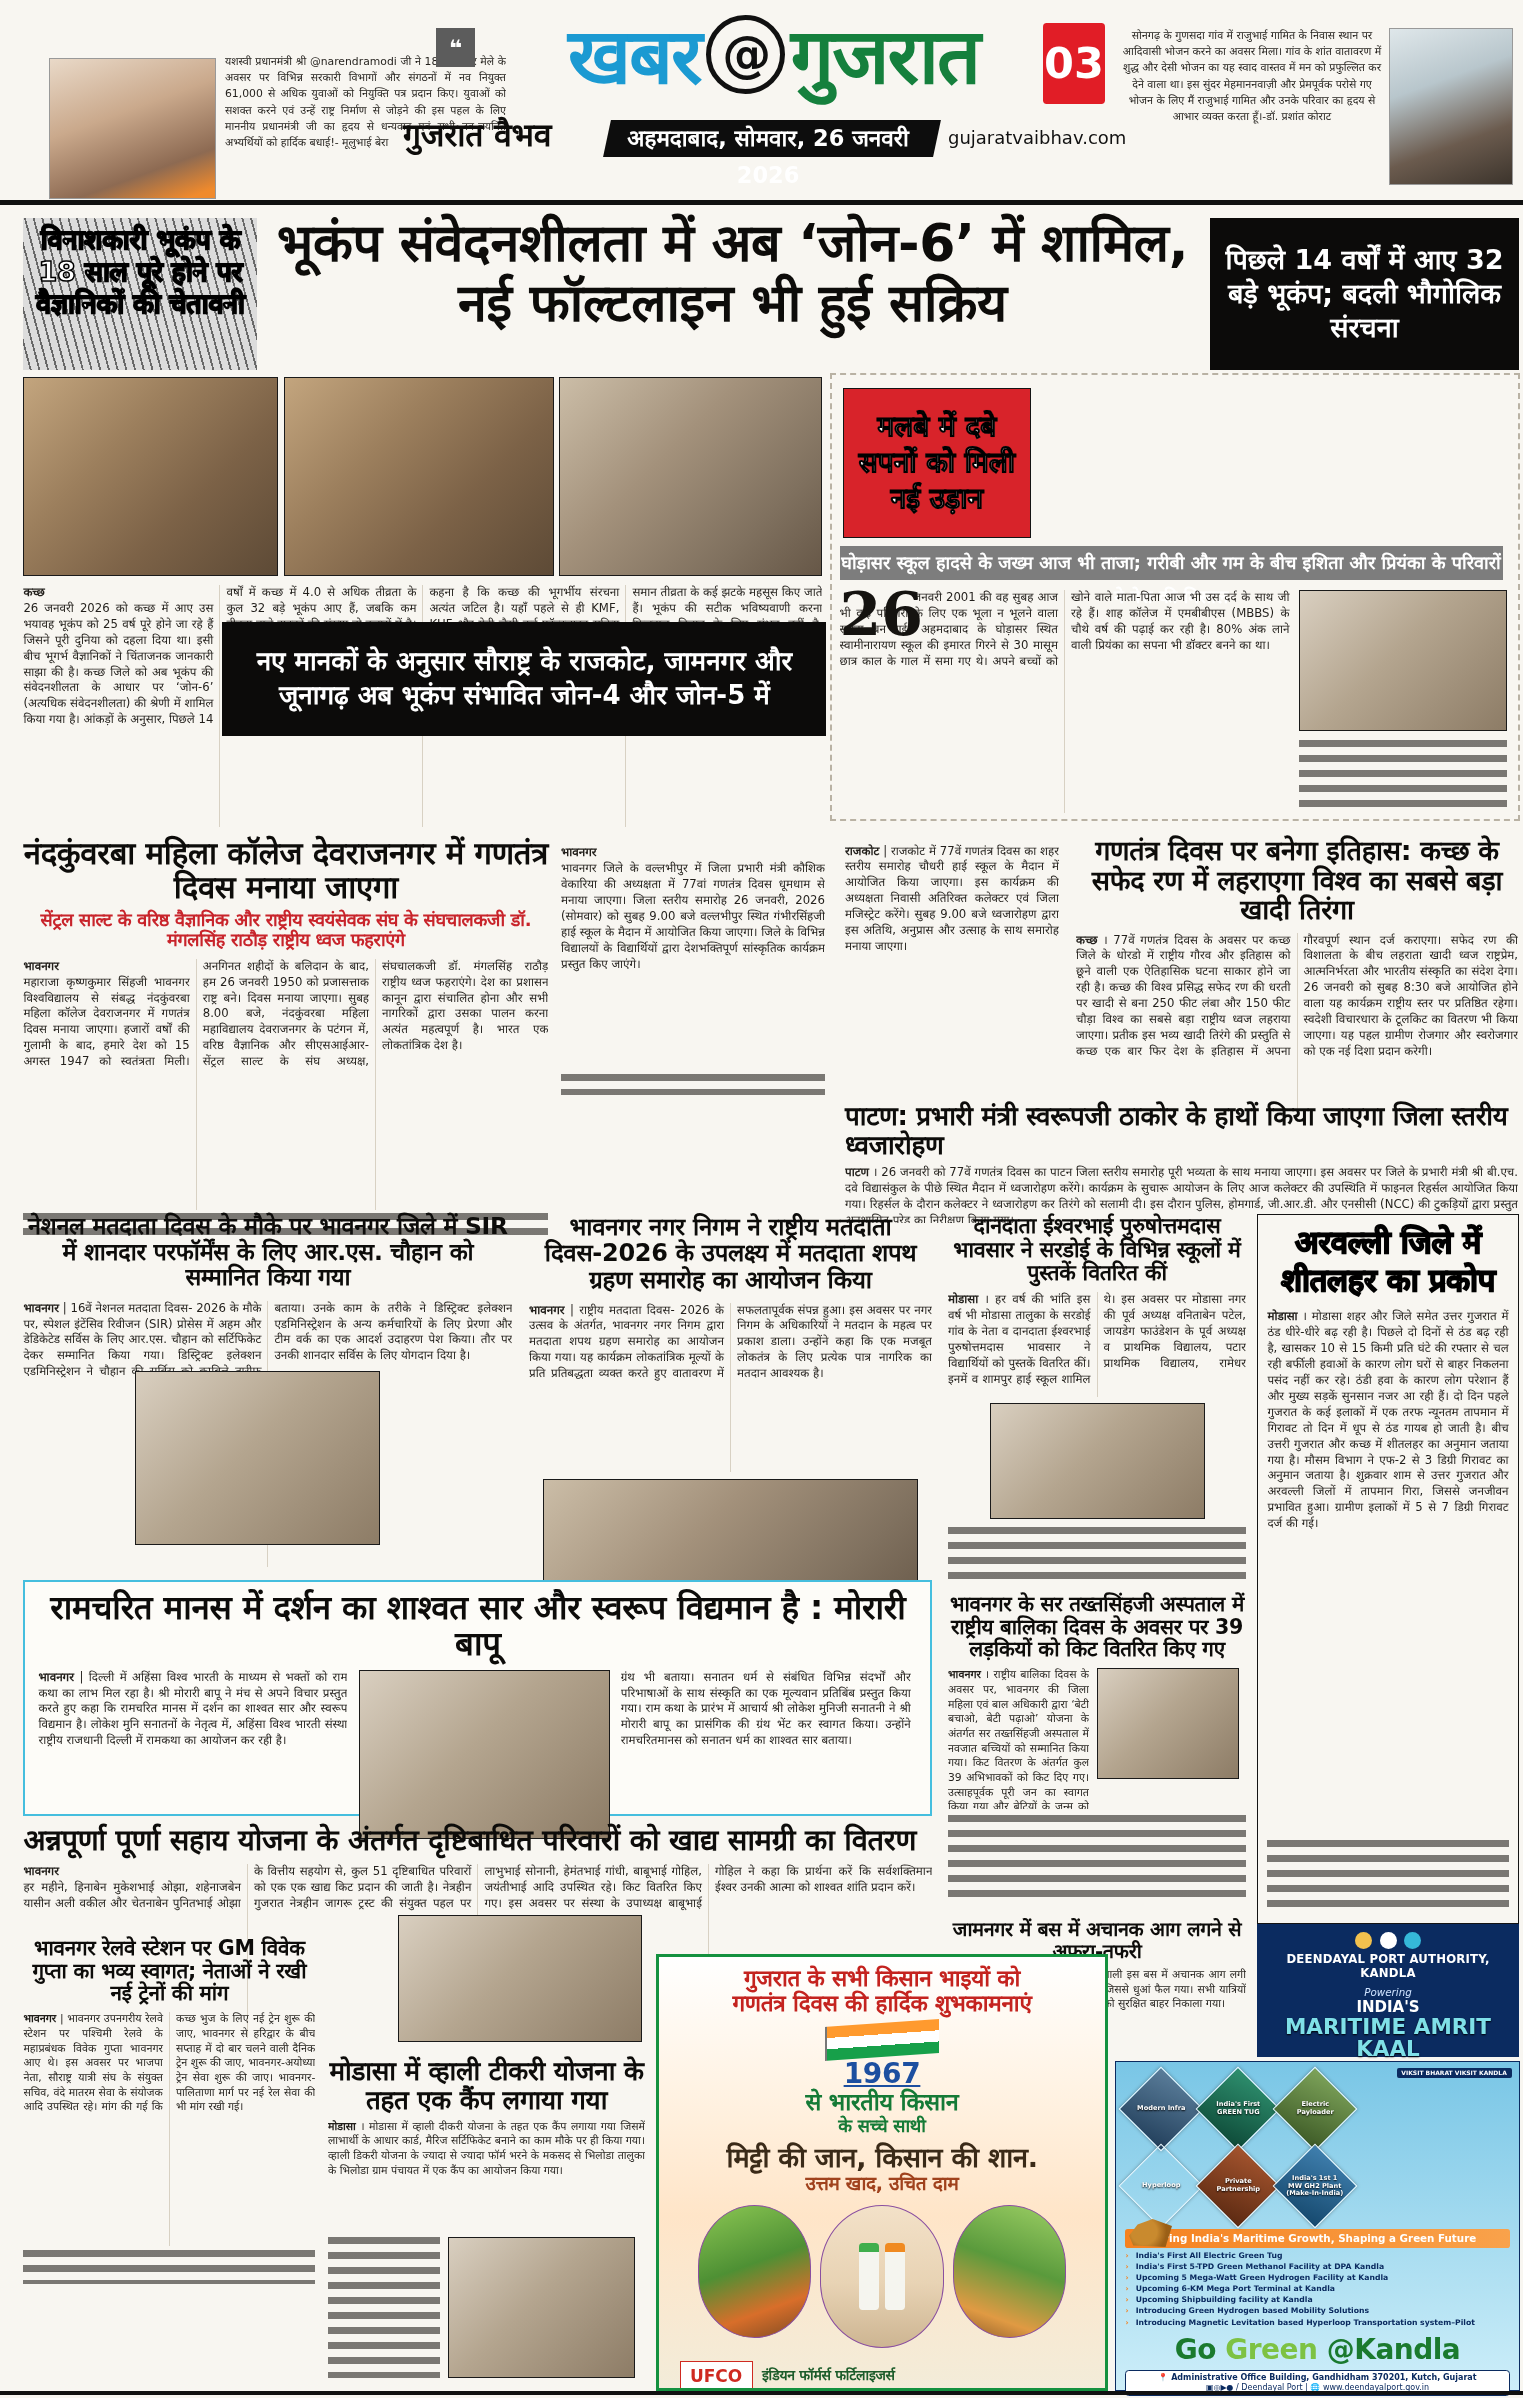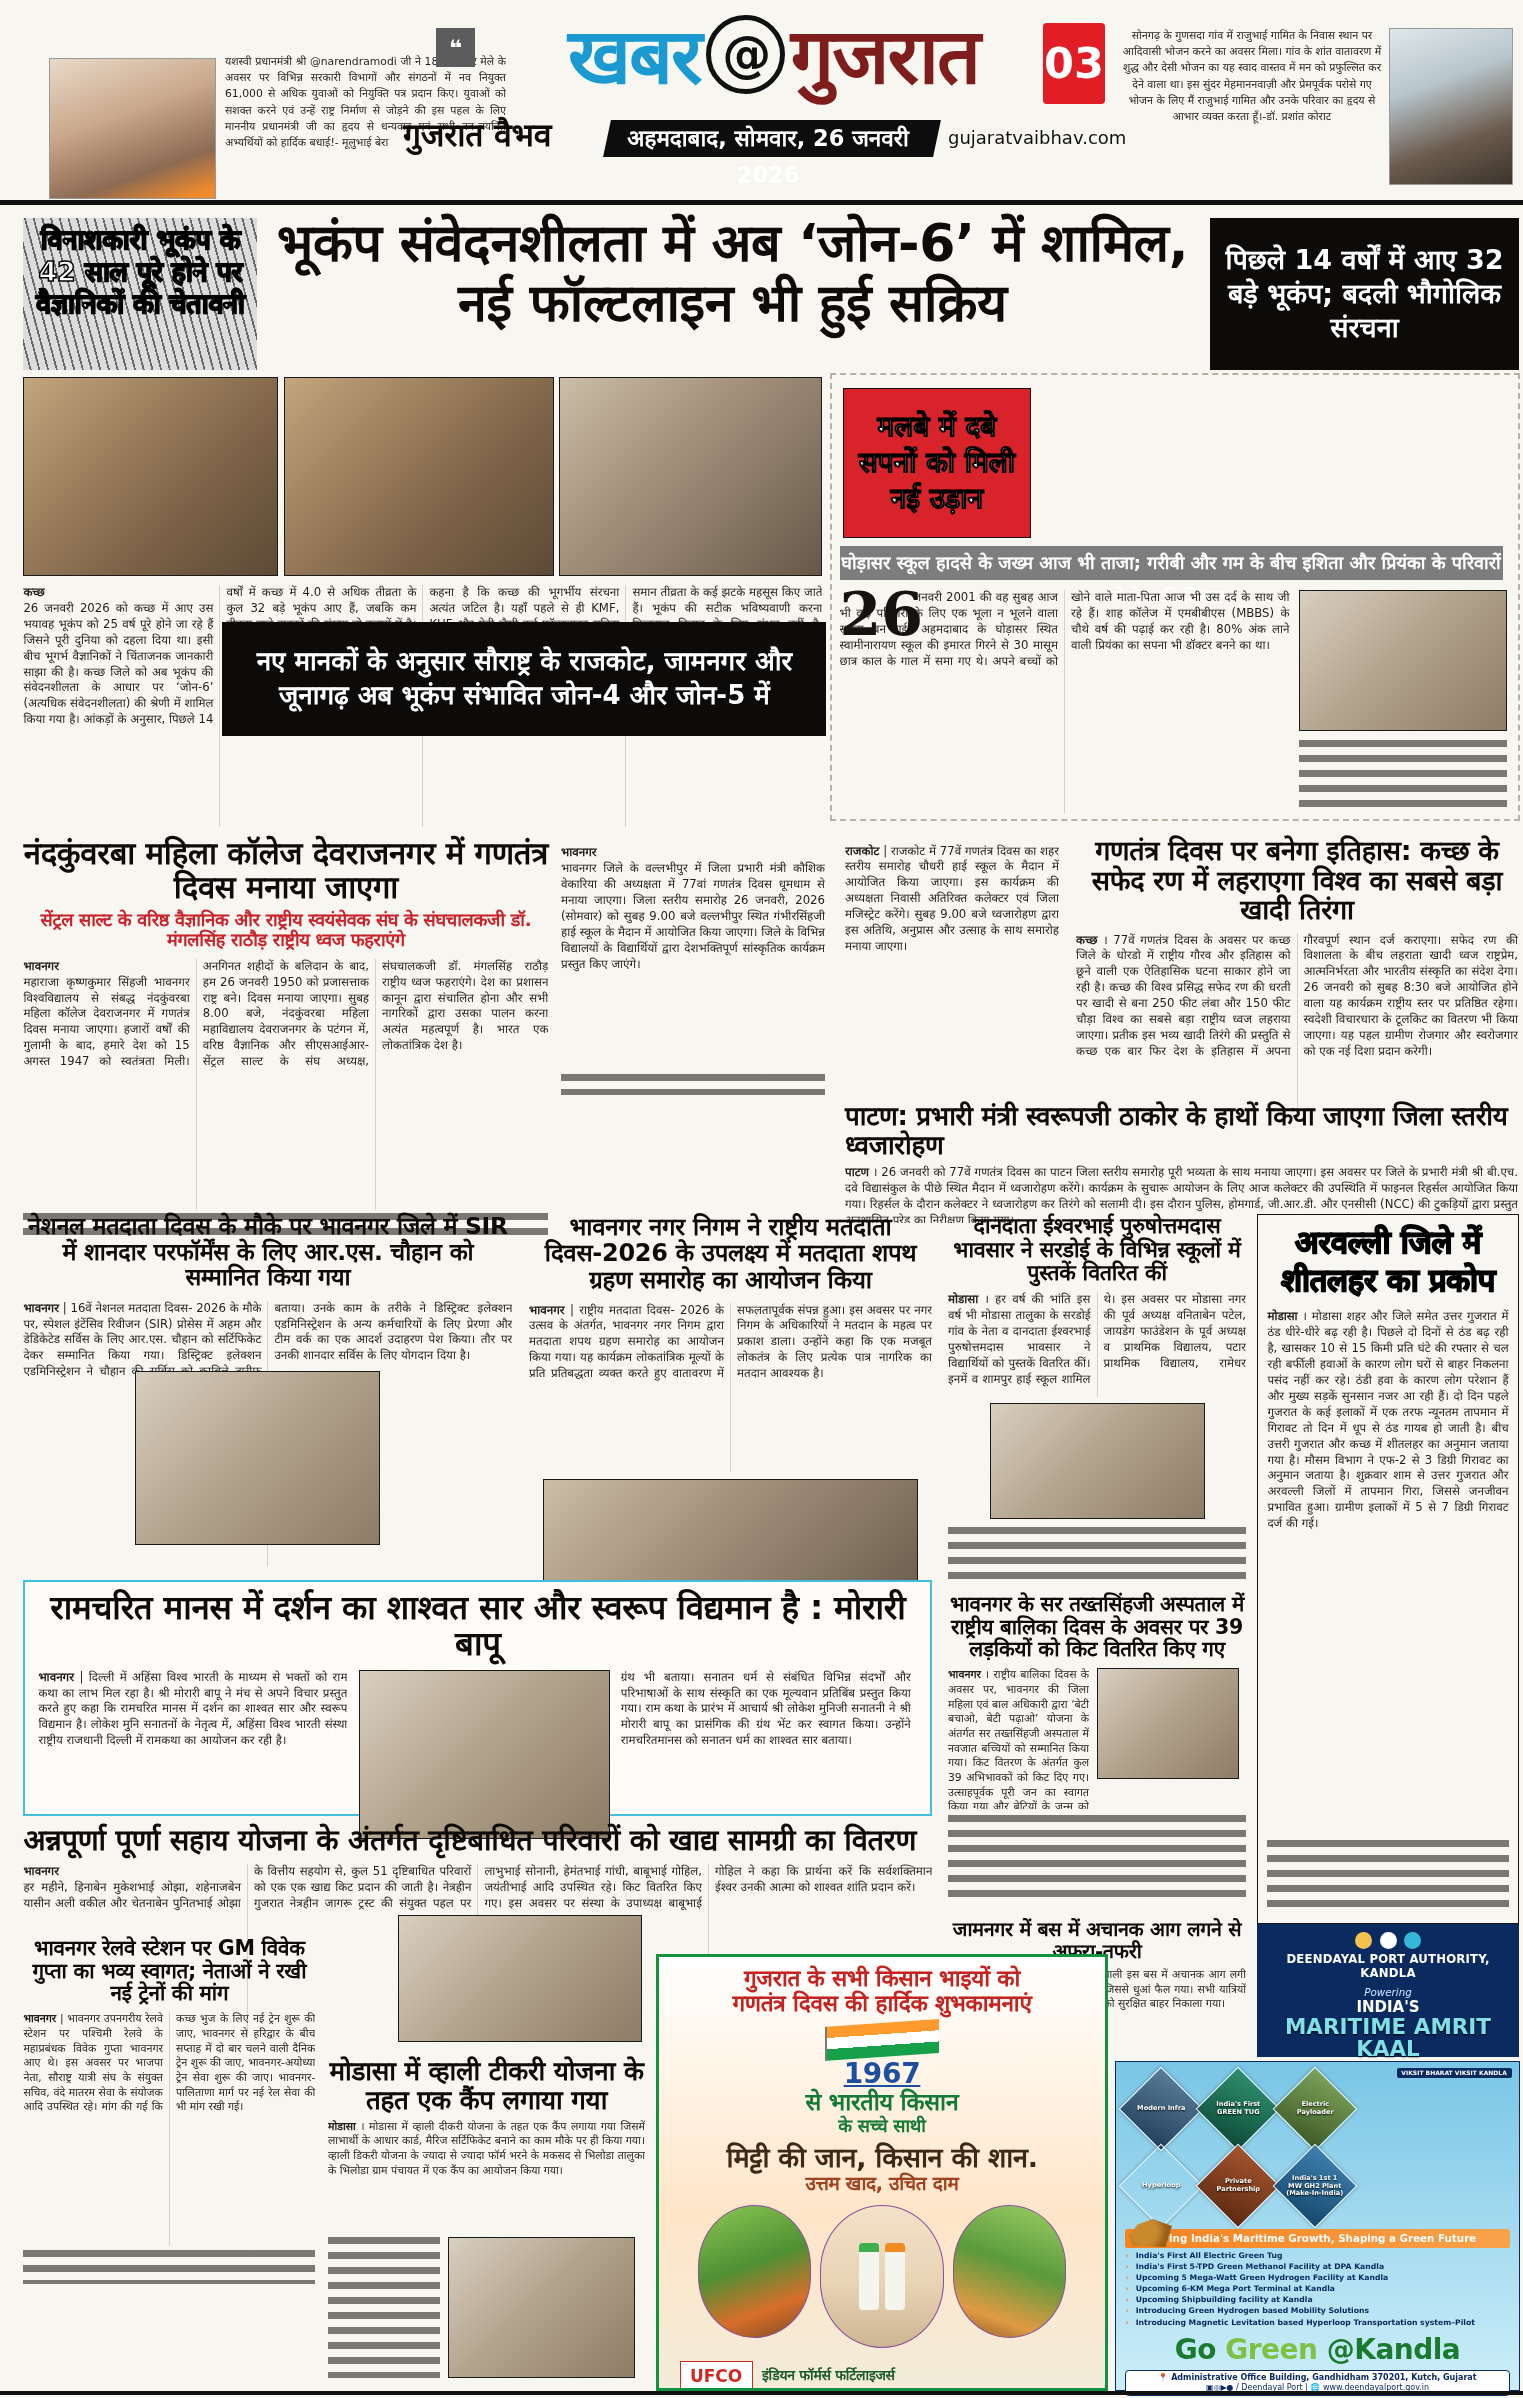--- a/index.html
+++ b/index.html
@@ -50,39 +50,39 @@
 
 <div id="page">
 
   <div class="abs" style="left:0;top:0;width:1523px;height:208px;">
     <div class="abs photo" style="left:49px;top:58px;width:167px;height:141px;background:linear-gradient(160deg,#e9d9c8 0%,#caa98c 40%,#8d6a52 75%,#f08a2c 95%);border:0.9px solid #999;"></div>
     <div class="abs body small" style="left:225px;top:54px;width:281px;height:148px;overflow:hidden;font-size:10.8px;line-height:1.5;">यशस्वी प्रधानमंत्री श्री @narendramodi जी ने 18वें रोजगार मेले के अवसर पर विभिन्न सरकारी विभागों और संगठनों में नव नियुक्त 61,000 से अधिक युवाओं को नियुक्ति पत्र प्रदान किए। युवाओं को सशक्त करने एवं उन्हें राष्ट्र निर्माण से जोड़ने की इस पहल के लिए माननीय प्रधानमंत्री जी का हृदय से धन्यवाद एवं सभी नव-चयनित अभ्यर्थियों को हार्दिक बधाई!- मूलुभाई बेरा</div>
 
     <div class="abs quotebox" style="left:436px;top:28px;width:39px;height:39px;font-size:22.5px;">❝</div>
 
     <div class="abs" style="left:511px;top:7.5px;width:525px;height:105px;text-align:center;font-weight:bold;font-size:77px;letter-spacing:-1.9px;line-height:97px;white-space:nowrap;">
-      <span style="color:#1b9ad2;text-align:center;">खबर</span><span class="masthead-at" style="font-size:49px;color:#111;">@</span><span style="color:#7f1d1d;">गुजरात</span>
+      <span style="color:#1b9ad2;text-align:center;">खबर</span><span class="masthead-at" style="font-size:49px;color:#111;">@</span><span style="color:#15803d;">गुजरात</span>
     </div>
 
     <div class="abs" style="left:1043px;top:22.5px;width:62px;height:81px;background:#e11d26;color:#fff;font-weight:bold;font-size:43px;text-align:center;line-height:81px;border-radius:3.7px;">03</div>
 
     <div class="abs body small" style="left:1122px;top:28px;width:260px;height:169px;overflow:hidden;font-size:10.8px;line-height:1.5;text-align:center;">सोनगढ़ के गुणसदा गांव में राजुभाई गामित के निवास स्थान पर आदिवासी भोजन करने का अवसर मिला। गांव के शांत वातावरण में शुद्ध और देसी भोजन का यह स्वाद वास्तव में मन को प्रफुल्लित कर देने वाला था। इस सुंदर मेहमाननवाज़ी और प्रेमपूर्वक परोसे गए भोजन के लिए मैं राजुभाई गामित और उनके परिवार का हृदय से आभार व्यक्त करता हूँ।-डॉ. प्रशांत कोराट</div>
     <div class="abs photo" style="left:1389px;top:28px;width:124px;height:157px;background:linear-gradient(160deg,#dfe7ea 0%,#b8c6cc 35%,#6b5b4e 70%,#3c342c 100%);border:0.9px solid #999;"></div>
 
     <div class="abs hl" style="left:403px;top:118px;width:197px;font-size:32px;">गुजरात वैभव</div>
     <div class="abs datebox" style="left:607px;top:120px;width:330px;height:37px;font-size:22.5px;text-align:center;line-height:37px;">
       <span>अहमदाबाद, सोमवार, 26 जनवरी 2026</span>
     </div>
     <div class="abs" style="left:948px;top:127px;width:178px;font-size:18px;color:#111;">gujaratvaibhav.com</div>
 
     <div class="abs rule" style="left:0;top:200px;width:1523px;height:4.7px;"></div>
   </div>
 
   <div class="abs seismo" style="left:23.4px;top:218px;width:234px;height:152px;padding:5.6px 3.7px;box-sizing:border-box;">
-    <div class="hl outline center" style="font-size:27px;line-height:1.2;">विनाशकारी भूकंप के 42 साल पूरे होने पर वैज्ञानिकों की चेतावनी</div>
+    <div class="hl outline center" style="font-size:27px;line-height:1.2;">विनाशकारी भूकंप के 18 साल पूरे होने पर वैज्ञानिकों की चेतावनी</div>
   </div>
 
   <div class="abs hl center" style="left:264px;top:214px;width:937px;height:159px;font-size:52px;line-height:1.15;">भूकंप संवेदनशीलता में अब ‘जोन-6’ में शामिल, नई फॉल्टलाइन भी हुई सक्रिय</div>
 
   <div class="abs blackbox" style="left:1210px;top:218px;width:309px;height:152px;font-size:27px;line-height:1.25;padding:9.4px 13px;display:flex;align-items:center;justify-content:center;">पिछले 14 वर्षों में आए 32 बड़े भूकंप; बदली भौगोलिक संरचना</div>
 
   <div class="abs photo rubble" style="left:23.4px;top:377px;width:255px;height:199px;background:linear-gradient(135deg,#d8b090 0%,#b07f62 30%,#e0c9b4 55%,#8a6residual 75%,#6e5640 100%),linear-gradient(135deg,#d8ab8a,#7a5f47);"></div>
   <div class="abs photo rubble" style="left:284px;top:377px;width:270px;height:199px;"></div>
   <div class="abs photo crowd" style="left:559px;top:377px;width:263px;height:199px;"></div>
 

